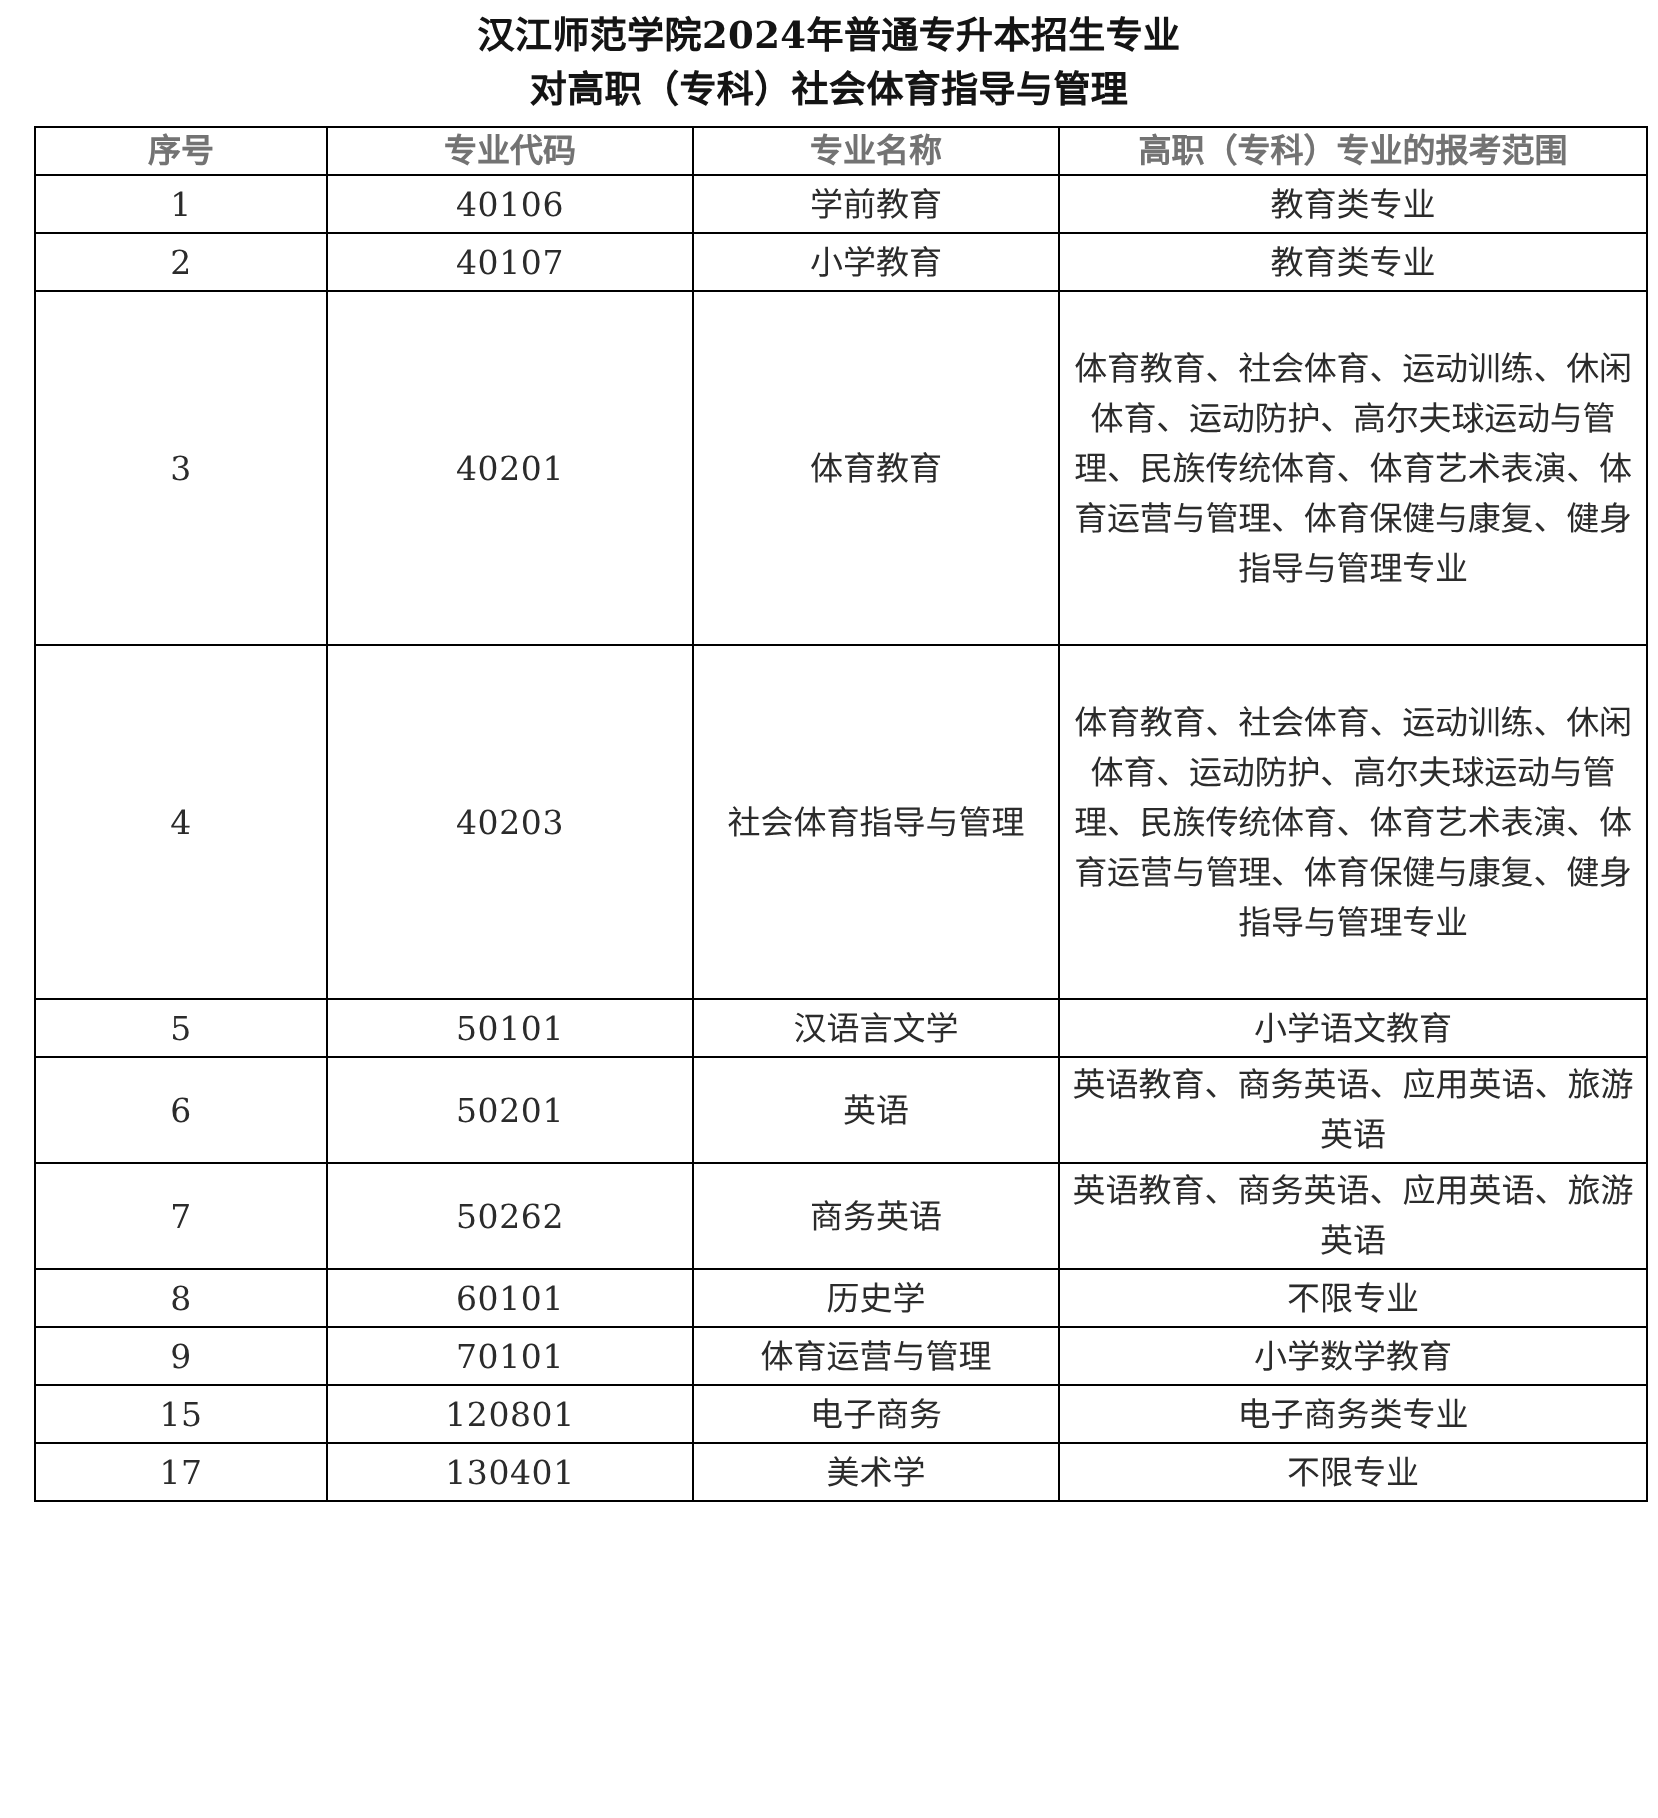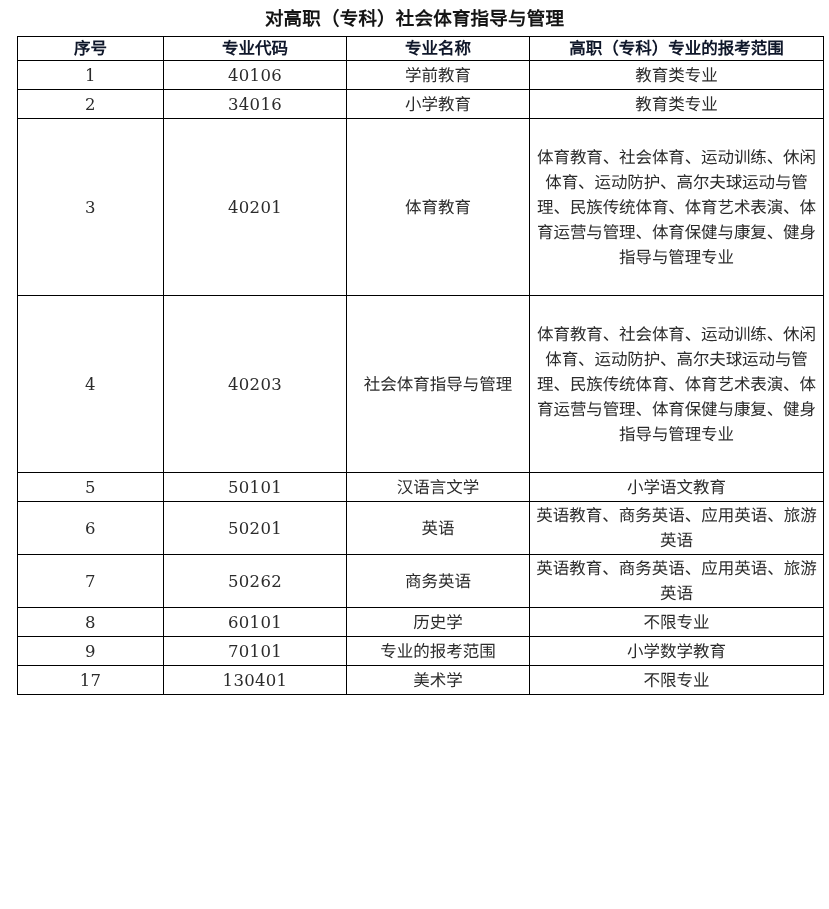--- a/index.html
+++ b/index.html
@@ -58,21 +58,21 @@
     color: #2b2b2b;
     font-weight: normal;
     font-size: 16.5px;
     line-height: 25px;
     padding: 1px 3px;
     font-family: "DejaVu Serif", "Liberation Serif", serif;
     word-break: break-all;
   }
   table.spec-table thead th {
     font-weight: bold;
-    color: #0f172a;
+    color: #737373;
     font-size: 16.5px;
     height: 23px;
     line-height: 21px;
     padding: 0 3px;
     text-align: center;
   }
   
   col.c-idx  { width: 146px; }
   col.c-code { width: 183px; }
   col.c-name { width: 183px; }
@@ -103,20 +103,21 @@
     font-size: 16.5px;
     letter-spacing: 0.3px;
   }
 </style>
 </head>
 <body>
 
 <div class="page">
 
   <div class="doc-title">
+    <span class="tline">汉江师范学院2024年普通专升本招生专业</span>
     <span class="tline">对高职（专科）社会体育指导与管理</span>
   </div>
 
   <div class="table-wrap">
     <table class="spec-table">
       <colgroup>
         <col class="c-idx">
         <col class="c-code">
         <col class="c-name">
         <col class="c-scope">
@@ -133,21 +134,21 @@
 
         <tr class="r-std">
           <td class="num-cell">1</td>
           <td class="num-cell">40106</td>
           <td>学前教育</td>
           <td>教育类专业</td>
         </tr>
 
         <tr class="r-std">
           <td class="num-cell">2</td>
-          <td class="num-cell">34016</td>
+          <td class="num-cell">40107</td>
           <td>小学教育</td>
           <td>教育类专业</td>
         </tr>
 
         <tr class="r-tall">
           <td class="num-cell">3</td>
           <td class="num-cell">40201</td>
           <td>体育教育</td>
           <td class="scope-long">体育教育、社会体育、运动训练、休闲体育、运动防护、高尔夫球运动与管理、民族传统体育、体育艺术表演、体育运营与管理、体育保健与康复、健身指导与管理专业</td>
         </tr>
@@ -183,29 +184,35 @@
         <tr class="r-std">
           <td class="num-cell">8</td>
           <td class="num-cell">60101</td>
           <td>历史学</td>
           <td>不限专业</td>
         </tr>
 
         <tr class="r-std">
           <td class="num-cell">9</td>
           <td class="num-cell">70101</td>
-          <td>专业的报考范围</td>
+          <td>体育运营与管理</td>
           <td>小学数学教育</td>
         </tr>
 
 
 
 
 
 
+        <tr class="r-std">
+          <td class="num-cell">15</td>
+          <td class="num-cell">120801</td>
+          <td>电子商务</td>
+          <td>电子商务类专业</td>
+        </tr>
 
 
         <tr class="r-std">
           <td class="num-cell">17</td>
           <td class="num-cell">130401</td>
           <td>美术学</td>
           <td>不限专业</td>
         </tr>
 
       </tbody>

